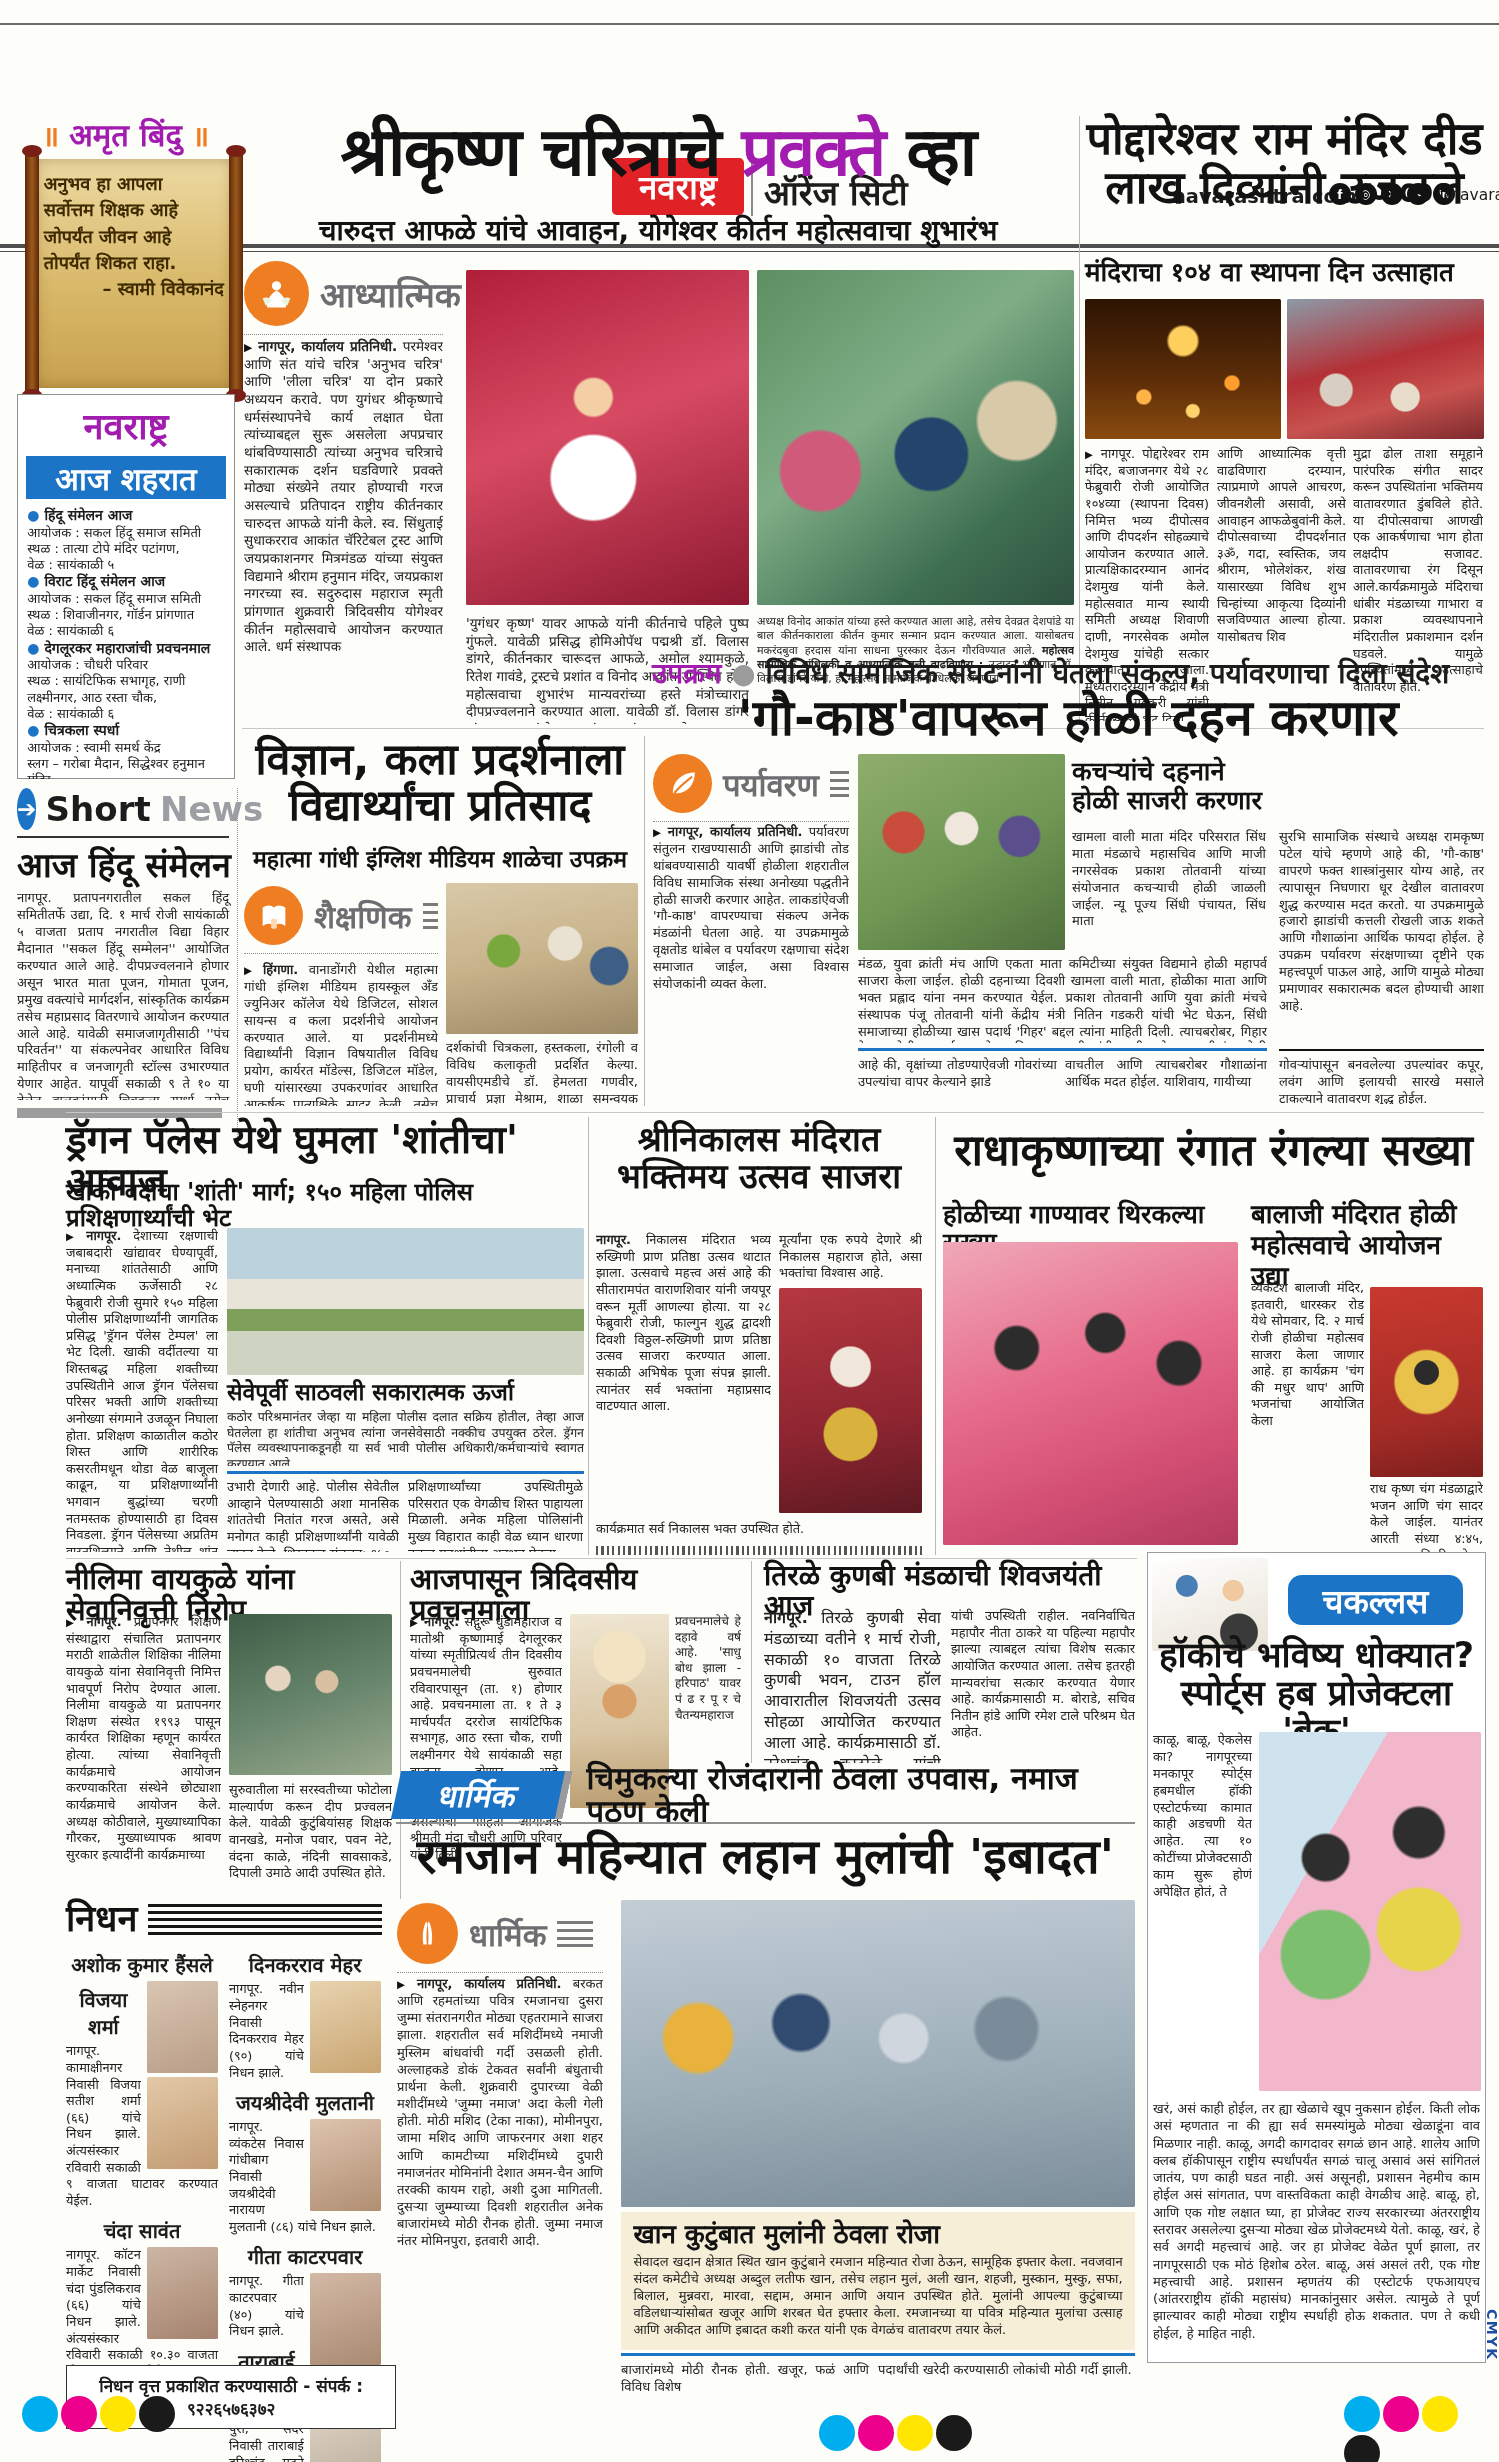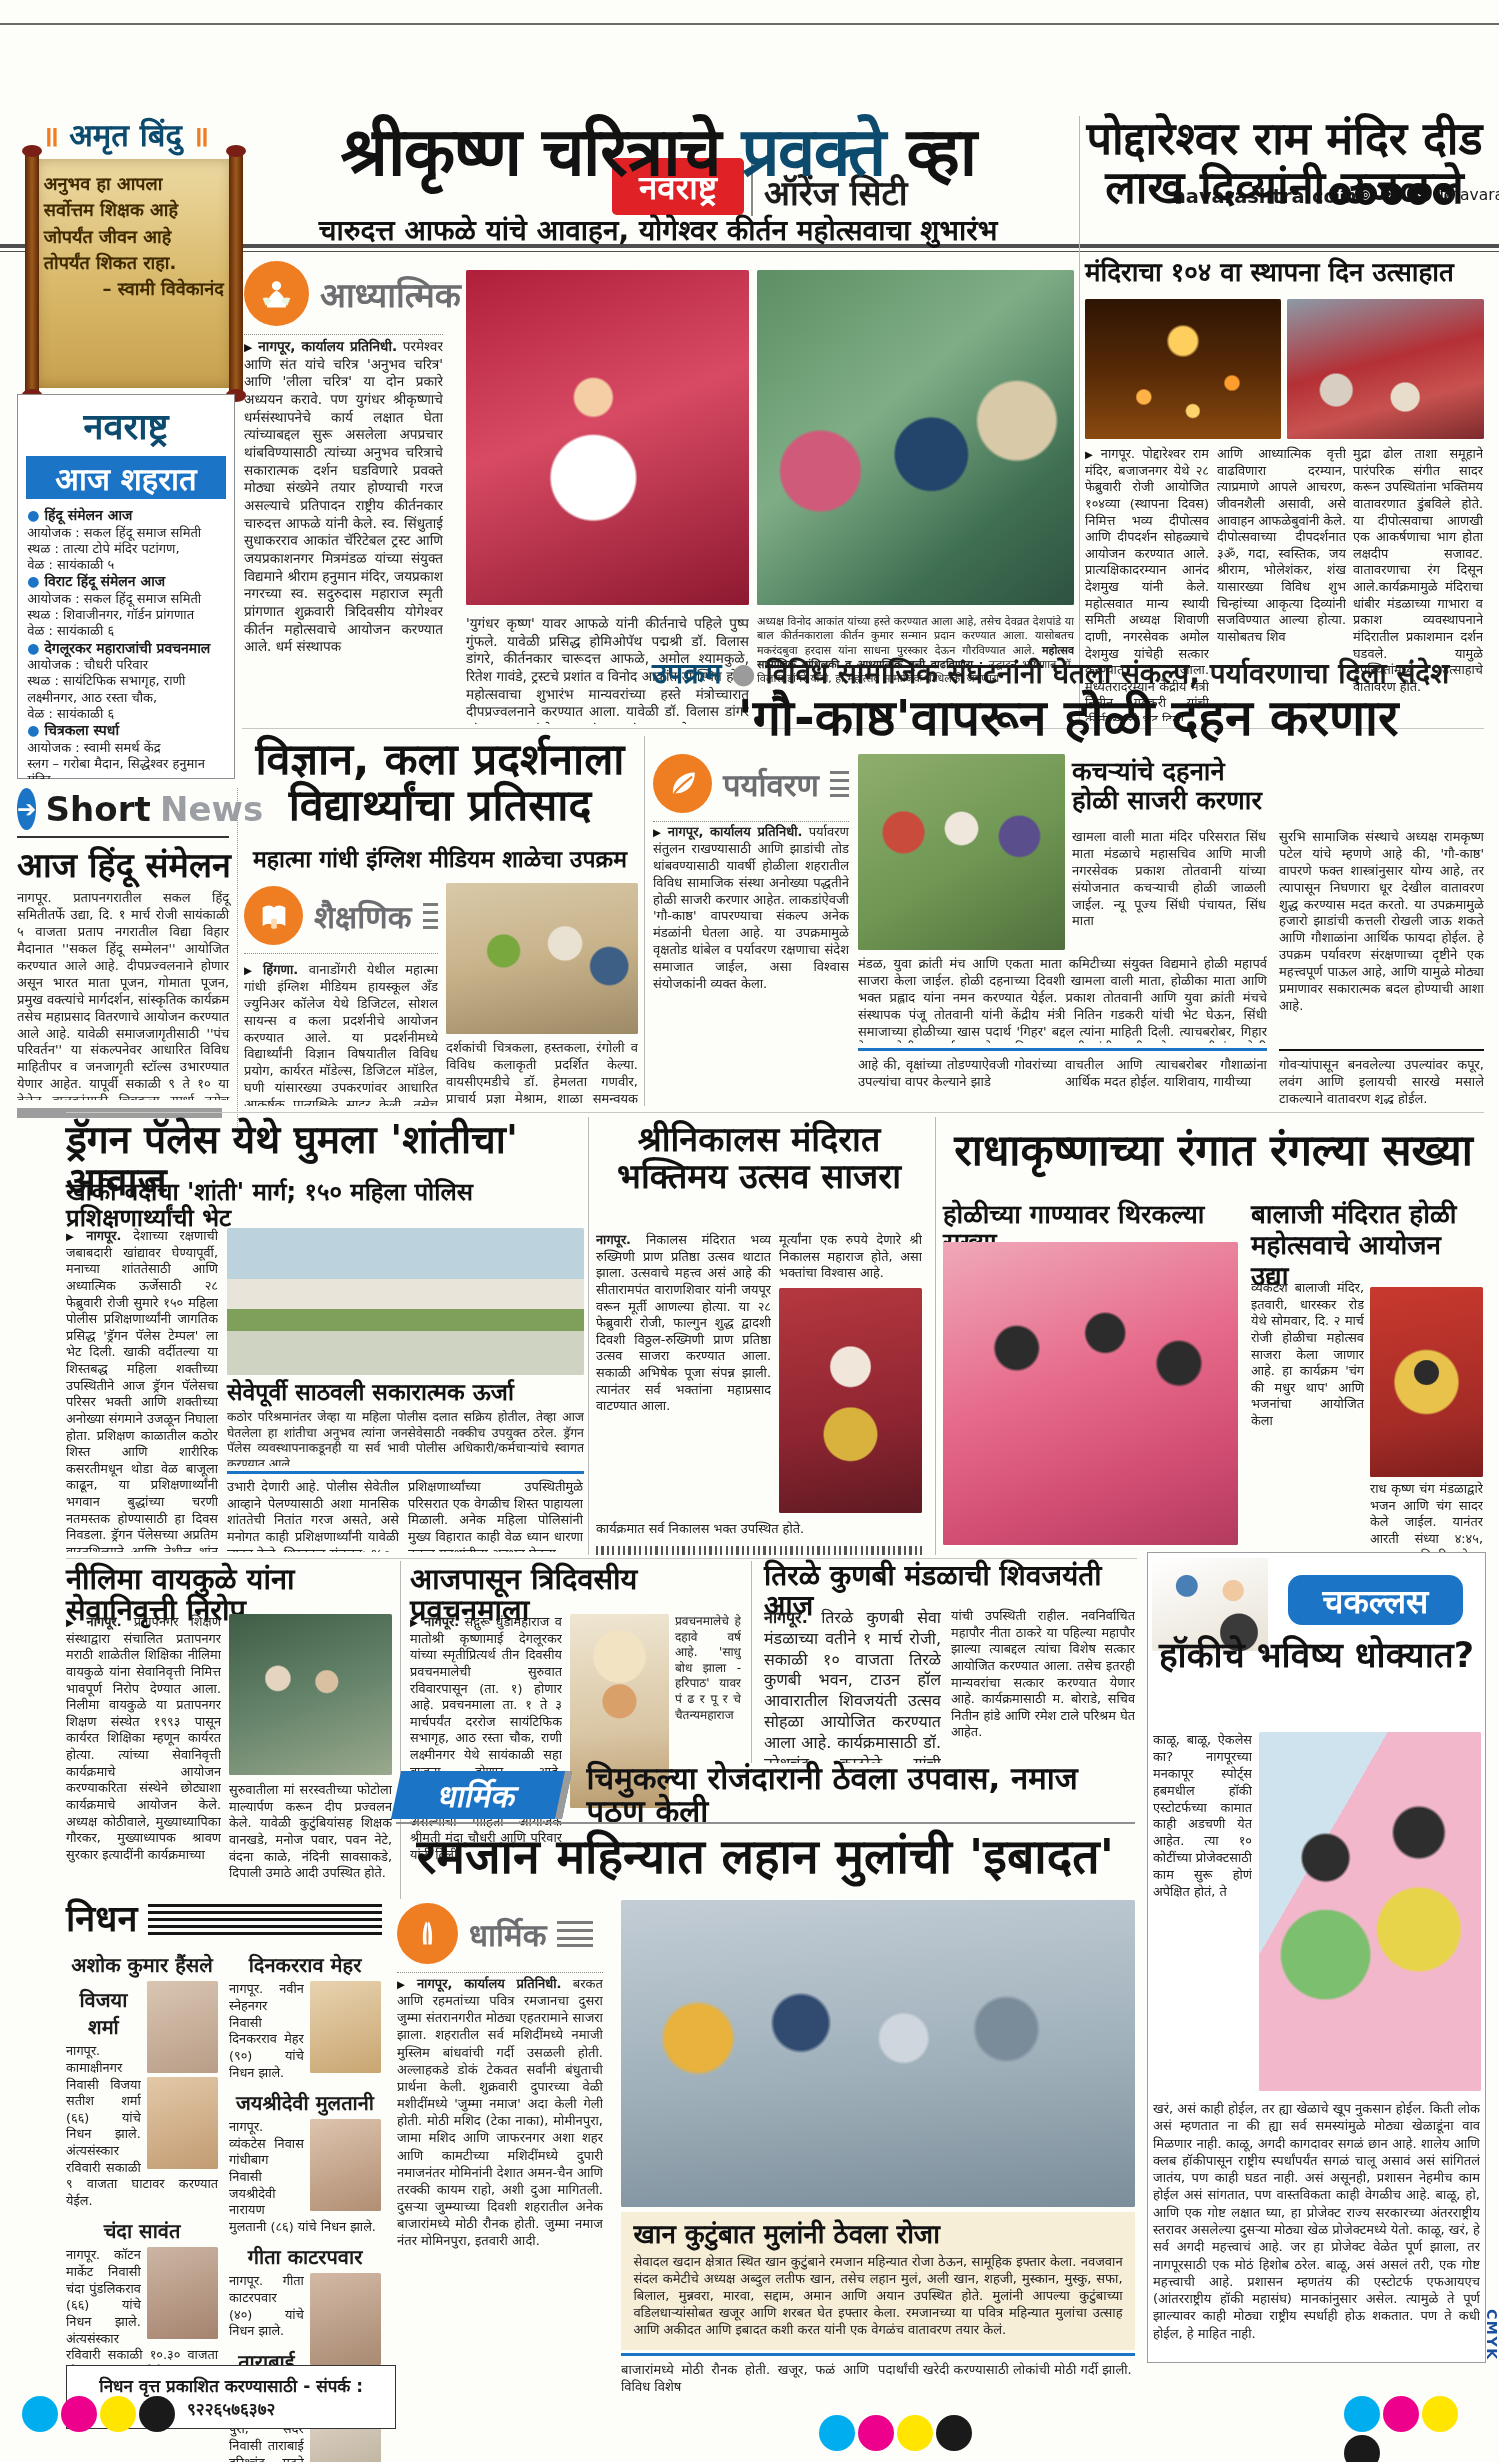--- a/index.html
+++ b/index.html
@@ -4,21 +4,21 @@
 <style>
   html,body{margin:0;padding:0;background:#e9e9e6;}
   #page{position:relative;width:1499px;height:2462px;background:#fdfdfa;margin:0 auto;
         font-family:"DejaVu Sans",sans-serif;color:#1c1c1c;overflow:hidden;}
   .abs{position:absolute;}
   .hl{font-weight:bold;color:#121212;line-height:1.08;}
   .center{text-align:center;}
   .body{ text-align:justify;color:#222;overflow:hidden;}
   .byl{font-weight:bold;}
   .arrow{color:#111;font-size:0.8em;margin-right:4.7px;}
-  .red{color:#0c4a6e;}
+  .red{color:#a21caf;}
   .vrule{border-left:0.8px solid #b9b9b9;}
   .hrule{border-top:0.8px solid #c7c7c5;}
   .dotted{border-bottom:1.6px dotted #8a8a8a;}
   .badge{display:flex;align-items:center;gap:11px;}
   .badge .circ{width:65px;height:65px;border-radius:50%;background:#ef7d22;display:flex;align-items:center;justify-content:center;flex:0 0 auto;}
   .badge .lbl{font-size:34px;font-weight:bold;color:#6d6e71;}
   .badge .deco{width:36px;height:26px;background:repeating-linear-gradient(#7b7b7b 0 3.1px,transparent 3.1px 7.8px);}
   .photo{border-radius:1.6px;}
   .kickbadge{background:#1b74c5;color:#fff;font-weight:bold;display:flex;align-items:center;justify-content:center;}
   .obit-name{font-weight:bold;font-size:20px;text-align:center;margin:7.8px 0 3.1px;}
@@ -421,20 +421,21 @@
 
   <div class="abs" style="left:1147px;top:1552px;width:337px;height:809px;border:1.6px solid #9c9c9c;background:#fff"></div>
   <div class="abs photo" style="left:1152px;top:1558px;width:116px;height:93px;background:
     radial-gradient(circle at 30% 30%, #4a7fb5 0 10%, transparent 11%),
     radial-gradient(circle at 70% 35%, #f0c9a0 0 10%, transparent 11%),
     radial-gradient(circle at 75% 80%, #3a3a3a 0 16%, transparent 17%),
     linear-gradient(160deg,#ffffff,#e8e2d5)"></div>
   <div class="abs kickbadge" style="left:1288px;top:1575px;width:175px;height:50px;font-size:33px;border-radius:14px">चकल्लस</div>
   <div class="abs hl center" style="left:1152px;top:1637px;width:329px;font-size:35px">
     <div>हॉकीचे भविष्य धोक्यात?</div>
+    <div>स्पोर्ट्स हब प्रोजेक्टला 'ब्रेक'</div>
   </div>
   <div class="abs body" style="left:1153px;top:1732px;width:99px;height:359px;font-size:12.8px;line-height:1.32">काळू, बाळू, ऐकलेस का? नागपूरच्या मनकापूर स्पोर्ट्स हबमधील हॉकी एस्टोटर्फच्या कामात काही अडचणी येत आहेत. त्या १० कोटींच्या प्रोजेक्टसाठी काम सुरू होणं अपेक्षित होतं, ते</div>
   <div class="abs photo" style="left:1259px;top:1732px;width:222px;height:359px;background:
     radial-gradient(circle at 30% 35%, #2e2e2e 0 8%, transparent 9%),
     radial-gradient(circle at 72% 28%, #2e2e2e 0 8%, transparent 9%),
     radial-gradient(circle at 72% 55%, #e8d44a 0 16%, transparent 17%),
     radial-gradient(circle at 30% 62%, #7cbf6e 0 16%, transparent 17%),
     linear-gradient(120deg,#cfe3ee 0 30%,#f2b7cb 30%)"></div>
   <div class="abs body" style="left:1153px;top:2100px;width:327px;height:253px;font-size:13px;line-height:1.33">खरं, असं काही होईल, तर ह्या खेळाचे खूप नुकसान होईल. किती लोक असं म्हणतात ना की ह्या सर्व समस्यांमुळे मोठ्या खेळाडूंना वाव मिळणार नाही. काळू, अगदी कागदावर सगळं छान आहे. शालेय आणि क्लब हॉकीपासून राष्ट्रीय स्पर्धांपर्यंत सगळं चालू असावं असं सांगितलं जातंय, पण काही घडत नाही. असं असूनही, प्रशासन नेहमीच काम होईल असं सांगतात, पण वास्तविकता काही वेगळीच आहे. बाळू, हो, आणि एक गोष्ट लक्षात घ्या, हा प्रोजेक्ट राज्य सरकारच्या अंतरराष्ट्रीय स्तरावर असलेल्या दुसऱ्या मोठ्या खेळ प्रोजेक्टमध्ये येतो. काळू, खरं, हे सर्व अगदी महत्त्वाचं आहे. जर हा प्रोजेक्ट वेळेत पूर्ण झाला, तर नागपूरसाठी एक मोठं हिशोब ठरेल. बाळू, असं असलं तरी, एक गोष्ट महत्त्वाची आहे. प्रशासन म्हणतंय की एस्टोटर्फ एफआयएच (आंतरराष्ट्रीय हॉकी महासंघ) मानकांनुसार असेल. त्यामुळे ते पूर्ण झाल्यावर काही मोठ्या राष्ट्रीय स्पर्धाही होऊ शकतात. पण ते कधी होईल, हे माहित नाही.</div>
   <div class="abs" style="left:1484px;top:2309px;font-size:14px;font-weight:bold;letter-spacing:1.6px;writing-mode:vertical-rl;color:#1b4ea0">CMYK</div>

